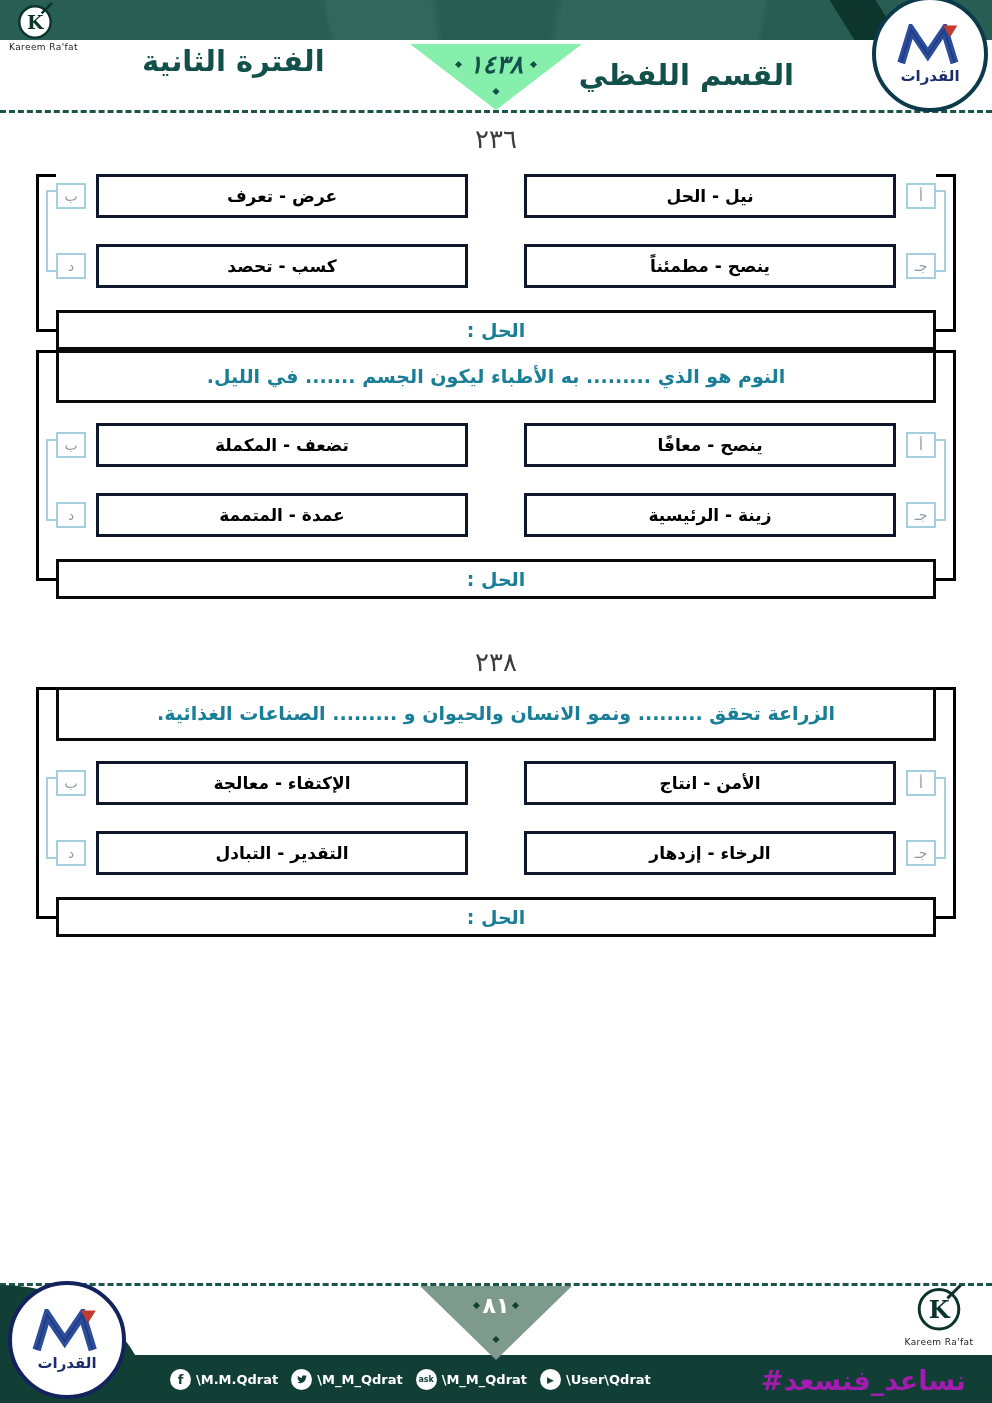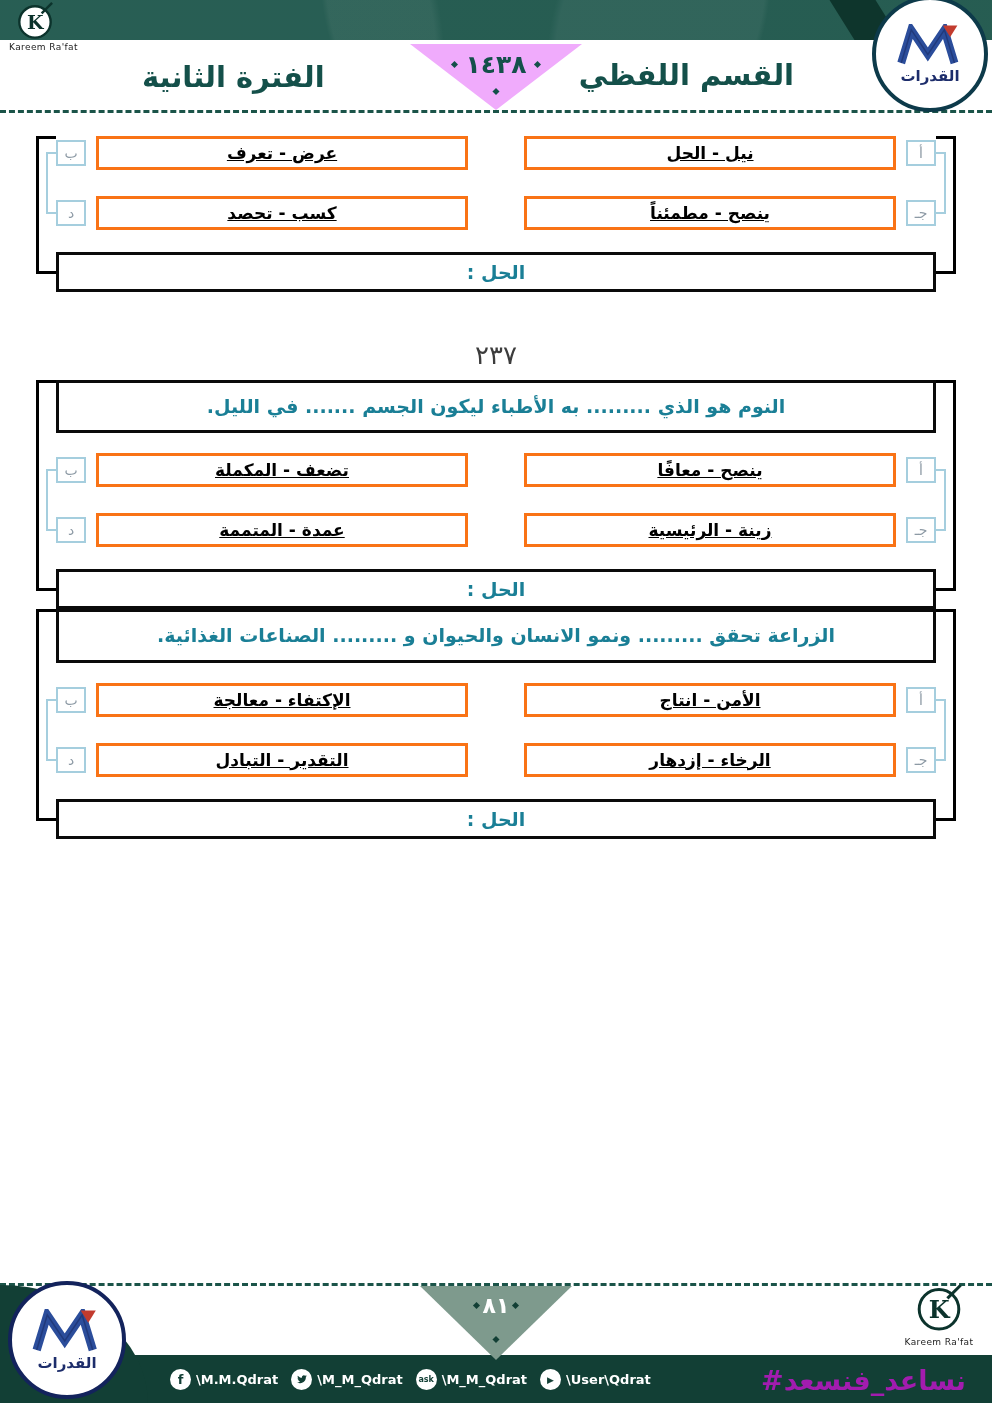--- a/index.html
+++ b/index.html
@@ -27,26 +27,26 @@
   .emblem { border-radius:50%; background:#fff; border:4px solid #0d3a4a;
     display:flex; flex-direction:column; align-items:center; justify-content:center; gap:1px;
     box-shadow:0 0 0 2px rgba(255,255,255,0.9) inset; }
   .emblem-top { position:absolute; top:-4px; right:4px; width:116px; height:116px; z-index:5; }
   .emblem-text { font-weight:bold; color:#1d2d6b; font-size:15px; direction:rtl; }
 
   
   .head-dash { position:absolute; top:110px; left:0; width:992px; border-top:3px dashed #1b5449; }
   .section-title { position:absolute; top:58px; right:198px; font-size:29px; font-weight:bold;
     color:#14504a; direction:rtl; }
-  .period-title { position:absolute; top:60px; left:142px; font-size:29px; font-weight:bold;
+  .period-title { position:absolute; top:44px; left:142px; font-size:29px; font-weight:bold;
     color:#14504a; direction:rtl; }
 
   .tri-head { position:absolute; top:44px; left:50%; transform:translateX(-50%);
-    width:172px; height:66px; background:#f0abfc;
-    clip-path:polygon(0 0,100% 0,50% 100%); text-align:center; z-index:1; }
+    width:172px; height:66px; background:#86efac;
+    clip-path:polygon(0 0,100% 0,50% 100%); text-align:center; z-index:1;font-style:italic; }
   .year-row { margin-top:6px; display:inline-flex; align-items:center; gap:8px;
     font-size:25px; font-weight:bold; color:#14504a; }
   .dot { width:5px; height:5px; background:#14504a; transform:rotate(45deg); display:inline-block; }
   .tri-apex-dot { position:absolute; bottom:16px; left:50%;
     transform:translateX(-50%) rotate(45deg); width:5px; height:5px; background:#14504a; }
 
   
   .content { position:absolute; top:116px; left:0; width:992px; }
   .qnum { text-align:center; font-size:26px; color:#3c3c3c; margin:8px 0 10px; }
   .qblock + .qblock .qnum { margin-top:48px; }
@@ -63,23 +63,23 @@
   .opts { position:relative; margin-top:20px; display:flex; flex-direction:column; gap:26px; }
   .blue-bk { position:absolute; top:16px; bottom:16px; width:12px; z-index:1; }
   .blue-l { left:-10px; border:2px solid #a5cede; border-right:none; }
   .blue-r { right:-10px; border:2px solid #a5cede; border-left:none; }
 
   .opt-row { display:flex; justify-content:space-between; align-items:center; direction:rtl; }
   .opt { display:flex; align-items:center; gap:10px; }
   .letter { position:relative; z-index:2; width:30px; height:26px; border:2px solid #a5cede;
     color:#8d9aa5; font-size:14px; display:flex; align-items:center; justify-content:center;
     background:#fff; direction:rtl; }
-  .obox { width:372px; height:34px; border:3px solid #f97316; background:#fff;
+  .obox { width:372px; height:44px; border:3px solid #0f172a; background:#fff;
     display:flex; align-items:center; justify-content:center;
-    font-weight:bold; font-size:17px; color:#000; direction:rtl;text-decoration:underline; }
+    font-weight:bold; font-size:17px; color:#000; direction:rtl; }
 
   .solution { position:relative; z-index:2; margin-top:22px; border:3px solid #0a0a0a;
     height:40px; background:#fff; display:flex; align-items:center; justify-content:center;
     color:#1a7f96; font-weight:bold; font-size:19px; direction:rtl; }
 
   
   .foot-dash { position:absolute; top:1283px; left:0; width:992px; border-top:3px dashed #1b5449; }
   .tri-foot { position:absolute; top:1286px; left:50%; transform:translateX(-50%);
     width:152px; height:74px; background:#7e9a8d;
     clip-path:polygon(0 0,100% 0,50% 100%); text-align:center; z-index:2; }
@@ -145,20 +145,21 @@
     <span class="dot"></span>
   </span>
   <span class="tri-apex-dot"></span>
 </div>
 
 <div class="head-dash"></div>
 
 <div class="content">
 
   <section class="qblock">
+    <div class="qnum">٢٣٦</div>
     <div class="qgroup">
       <div class="bk bk-l"></div>
       <div class="bk bk-r"></div>
       <div class="opts">
         <div class="blue-bk blue-l"></div>
         <div class="blue-bk blue-r"></div>
         <div class="opt-row">
           <div class="opt">
             <span class="letter">أ</span>
             <span class="obox">نيل - الحل</span>
@@ -177,21 +178,20 @@
             <span class="obox">كسب - تحصد</span>
             <span class="letter">د</span>
           </div>
         </div>
       </div>
       <div class="solution">الحل :</div>
     </div>
   </section>
 
   <section class="qblock">
-    <div class="qnum">٢٣٧</div>
     <div class="qgroup">
       <div class="bk bk-l"></div>
       <div class="bk bk-r"></div>
       <div class="qbox">النوم هو الذي ......... به الأطباء ليكون الجسم ....... في الليل.</div>
       <div class="opts">
         <div class="blue-bk blue-l"></div>
         <div class="blue-bk blue-r"></div>
         <div class="opt-row">
           <div class="opt">
             <span class="letter">أ</span>
@@ -211,20 +211,21 @@
             <span class="obox">عمدة - المتممة</span>
             <span class="letter">د</span>
           </div>
         </div>
       </div>
       <div class="solution">الحل :</div>
     </div>
   </section>
 
   <section class="qblock">
+    <div class="qnum">٢٣٨</div>
     <div class="qgroup">
       <div class="bk bk-l"></div>
       <div class="bk bk-r"></div>
       <div class="qbox">الزراعة تحقق ......... ونمو الانسان والحيوان و ......... الصناعات الغذائية.</div>
       <div class="opts">
         <div class="blue-bk blue-l"></div>
         <div class="blue-bk blue-r"></div>
         <div class="opt-row">
           <div class="opt">
             <span class="letter">أ</span>

